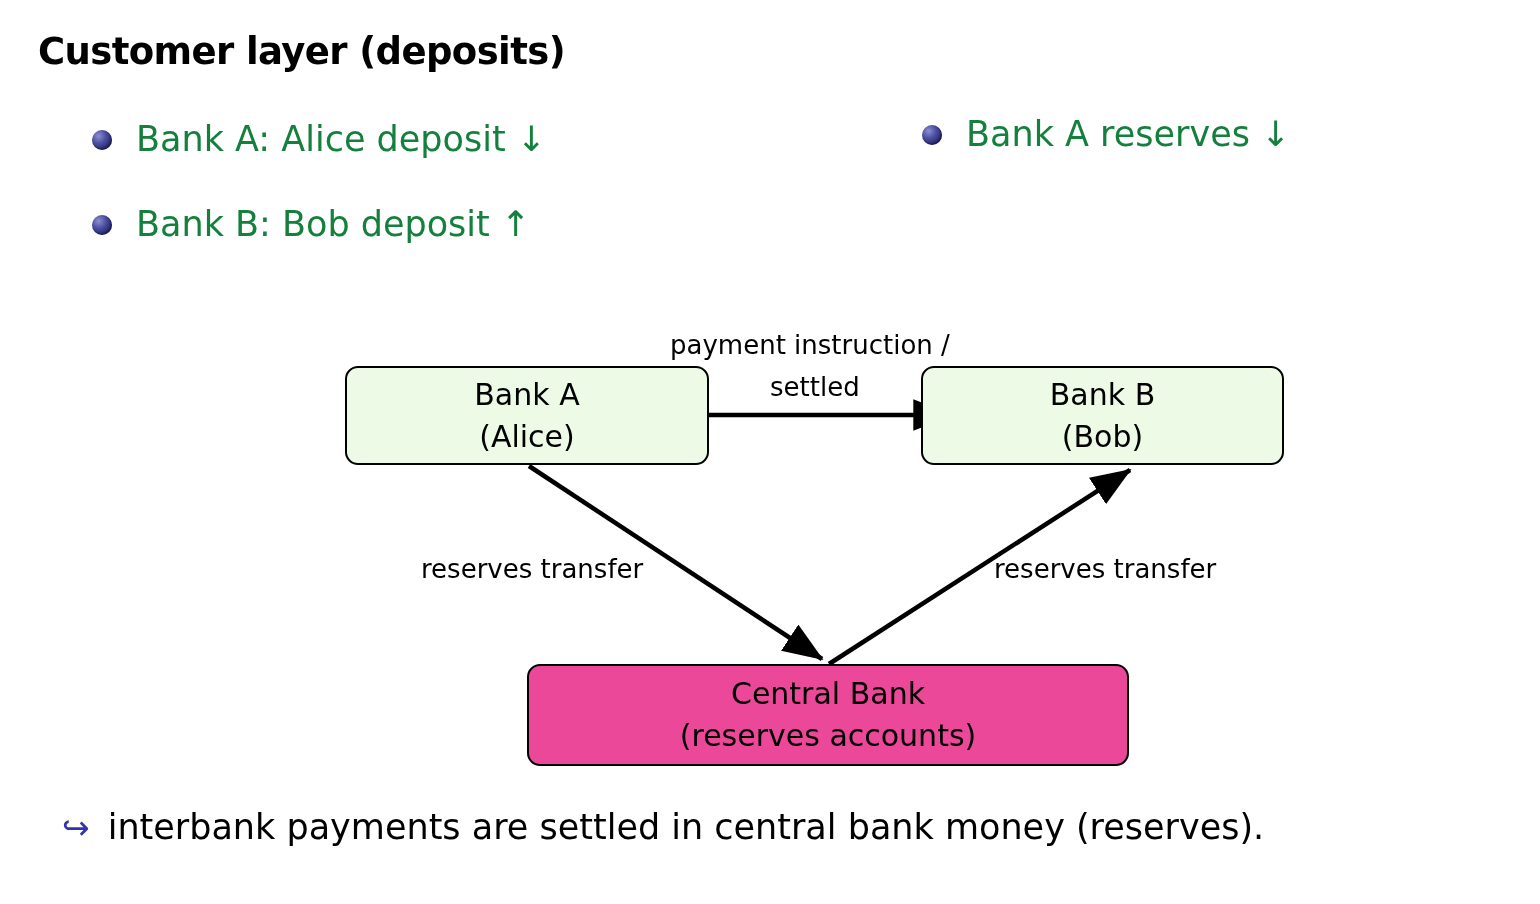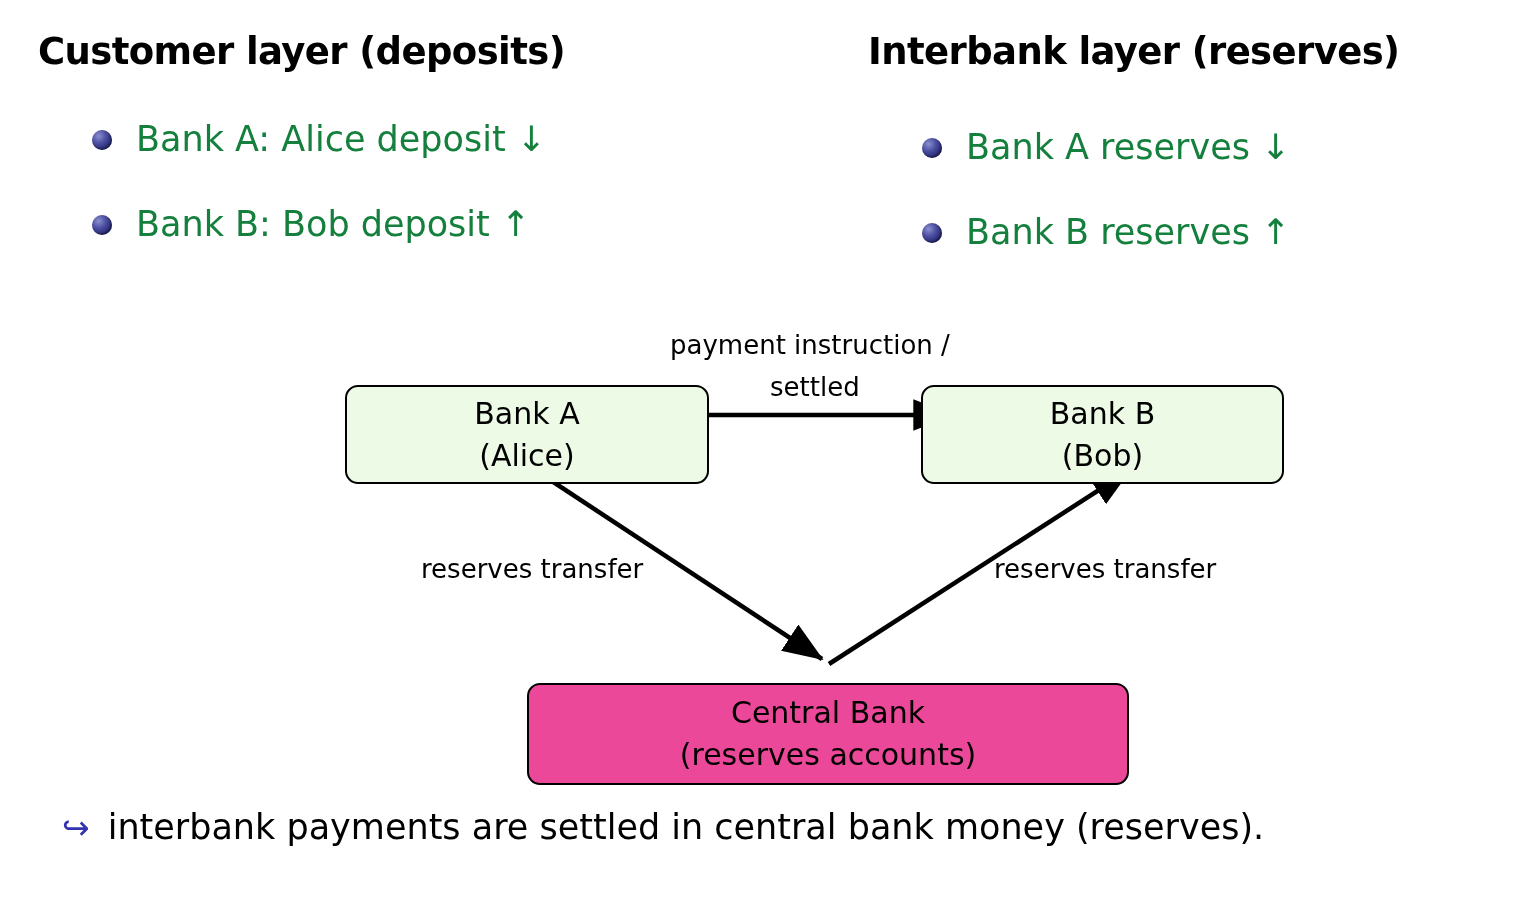--- a/index.html
+++ b/index.html
@@ -35,21 +35,21 @@
   #title-right { left: 868px; top: 33px; }
 
   
   .bullet-list {
     position: absolute;
     margin: 0;
     padding: 0;
     list-style: none;
   }
   #list-left  { left: 92px;  top: 112px; }
-  #list-right { left: 922px; top: 120px; }
+  #list-right { left: 922px; top: 107px; }
 
   .bullet-item {
     position: relative;
     display: block;
     height: 85px;
     padding-left: 44px;
     font-size: 35px;
     line-height: 54px;
     white-space: nowrap;
     color: #15803d;
@@ -84,21 +84,20 @@
     border-radius: 13px;
     display: flex;
     flex-direction: column;
     align-items: center;
     justify-content: center;
     font-size: 30px;
     line-height: 42px;
     color: #000000;
     text-align: center;
     z-index: 3;
-    margin-top: 19px;
   }
   .node-green  { background: #edfbe6; }
   .node-purple { background: #ec4899; }
 
   #node-bank-a { left: 345px;  top: 366px; width: 364px; height: 99px; }
   #node-bank-b { left: 921px;  top: 366px; width: 363px; height: 99px; }
   #node-cb     { left: 527px;  top: 664px; width: 602px; height: 102px; }
 
   .node-line2 { }
 
@@ -132,42 +131,37 @@
     margin-right: 18px;
   }
 </style>
 </head>
 <body>
 
 <div id="slide">
 
   <div class="col-title" id="title-left">Customer layer (deposits)</div>
 
-  <div class="col-title" id="title-right">Interbank layer (reserves)</div>
 
   <ul class="bullet-list" id="list-left">
     <li class="bullet-item">
       <span class="bullet-dot"></span>
       <span class="bullet-text">Bank A: Alice deposit ↓</span>
     </li>
     <li class="bullet-item">
       <span class="bullet-dot"></span>
       <span class="bullet-text">Bank B: Bob deposit ↑</span>
     </li>
   </ul>
 
   <ul class="bullet-list" id="list-right">
     <li class="bullet-item">
       <span class="bullet-dot"></span>
       <span class="bullet-text">Bank A reserves ↓</span>
     </li>
-    <li class="bullet-item">
-      <span class="bullet-dot"></span>
-      <span class="bullet-text">Bank B reserves ↑</span>
-    </li>
   </ul>
 
   <svg id="diagram" viewBox="0 0 1540 904" xmlns="http://www.w3.org/2000/svg">
     <defs>
       <marker id="arrowhead" markerWidth="9" markerHeight="7" refX="8.6" refY="3.5" orient="auto" markerUnits="strokeWidth">
         <polygon points="0,0 9,3.5 0,7" fill="#000000"></polygon>
       </marker>
     </defs>
 
     <line x1="709" y1="415" x2="952" y2="415" stroke="#000000" stroke-width="4.5" marker-end="url(#arrowhead)"></line>

